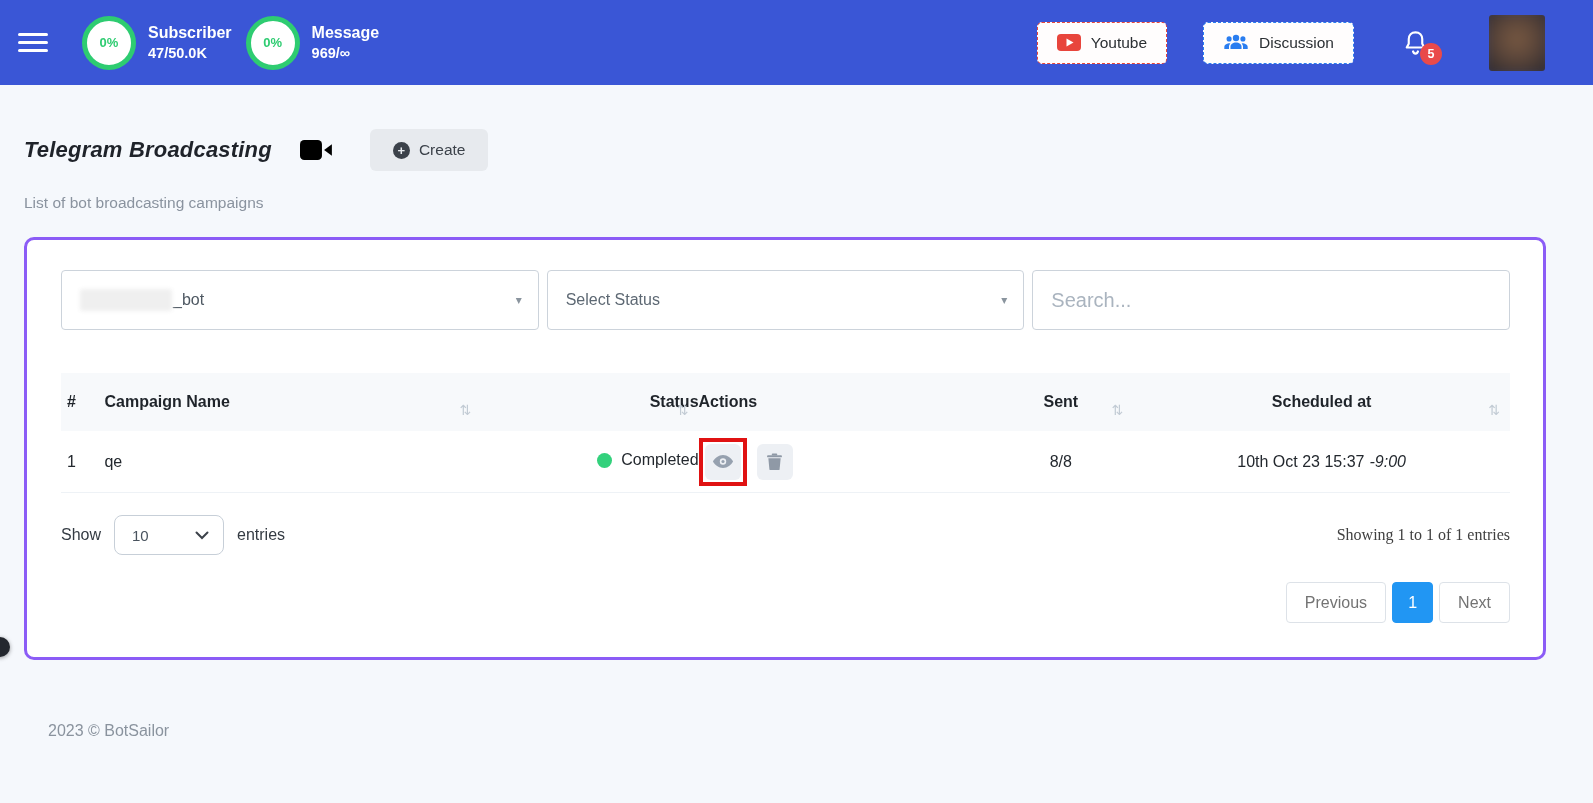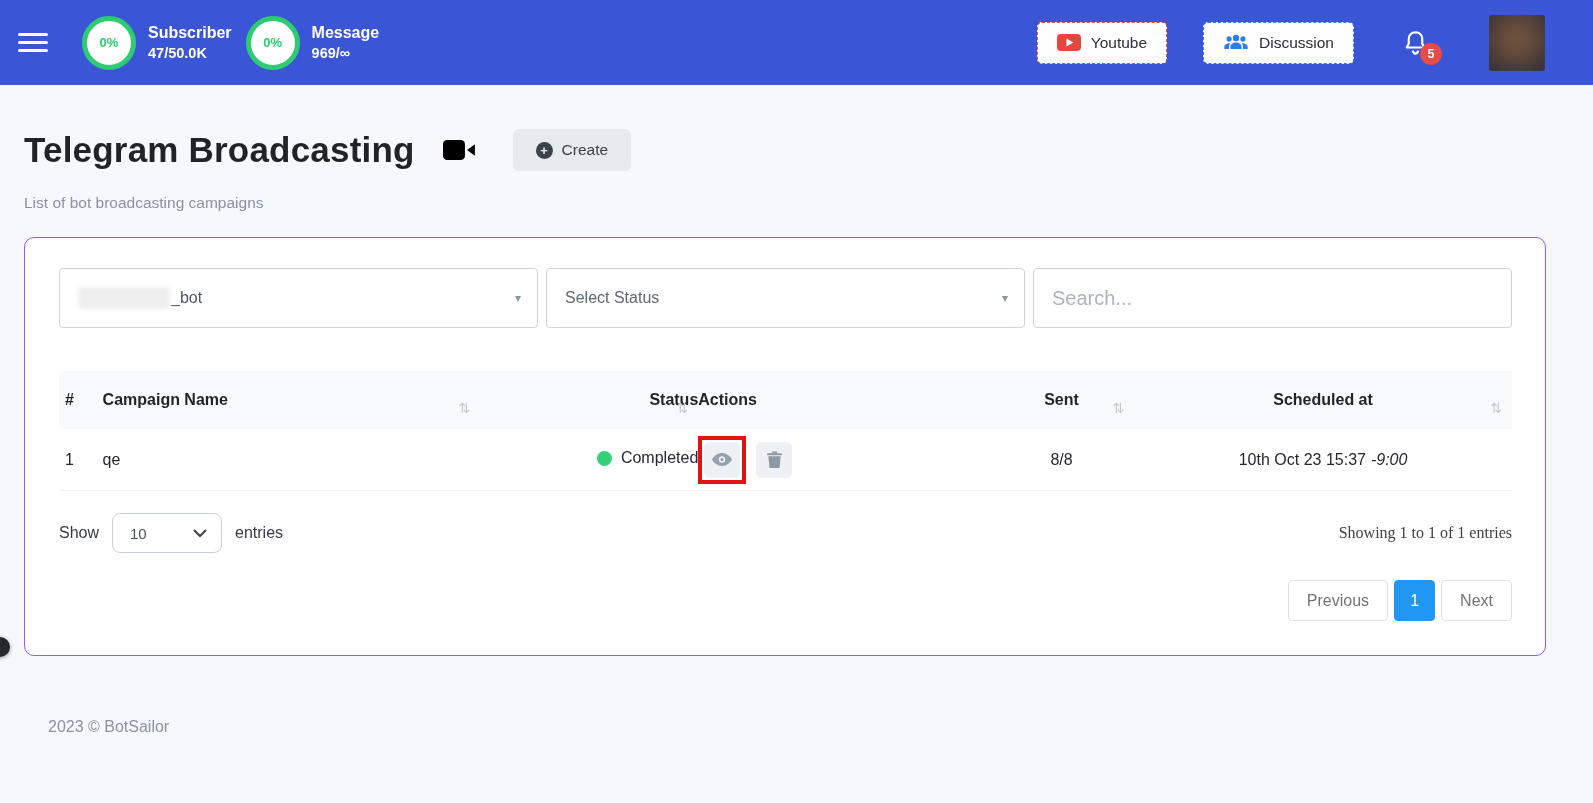--- a/index.html
+++ b/index.html
@@ -28,32 +28,32 @@
     border-radius:50%; background:#e94a4a; color:#fff; font-size:12.5px; font-weight:700;
     display:flex; align-items:center; justify-content:center; }
   .avatar { width:56px; height:56px; margin-left:40px; overflow:hidden; border-radius:3px;
     cursor:pointer; }
   .avatar-img { width:100%; height:100%; filter:blur(5px); transform:scale(1.35);
     background:radial-gradient(circle at 50% 45%, #7a5a42 0%, #5a453a 38%, #352e2f 72%, #282529 100%); }
 
   
   .main { padding:44px 47px 0 24px; }
   .title-row { display:flex; align-items:center; }
-  .page-title { font-size:35px; font-weight:700; color:#1f232a; letter-spacing:.2px; }
+  .page-title { font-size:22px; font-weight:700; color:#1f232a; letter-spacing:.2px;font-style:italic; }
   .video-icon { margin-left:28px; display:flex; }
   .btn-create { margin-left:36px; background:#e7eaee; border:none; border-radius:6px;
     padding:12px 23px; display:flex; align-items:center; gap:9px; font-size:15.5px;
     color:#3c424a; cursor:pointer; font-family:inherit; }
   .plus-circle { width:17px; height:17px; border-radius:50%; background:#3c424a; color:#e7eaee;
     font-size:13px; font-weight:700; display:flex; align-items:center; justify-content:center;
     line-height:1; }
   .subtitle { margin-top:23px; color:#8a939f; font-size:15.5px; }
 
   
-  .card { margin-top:25px; background:#fff; border:1px solid #8b5cf6; border-radius:10px;
+  .card { margin-top:25px; background:#fff; border:3px solid #8b5cf6; border-radius:10px;
     padding:30px 33px 34px 34px; }
   .filters { display:flex; gap:8px; }
   .select-box { flex:1; height:60px; border:1px solid #ccd3db; border-radius:4px;
     background:#fff; display:flex; align-items:center; padding:0 18px; position:relative;
     font-size:16px; color:#5d6873; cursor:pointer; }
   .caret { position:absolute; right:16px; color:#8a949e; font-size:12px; }
   .blur-chip { display:inline-block; width:92px; height:22px; background:#efefef;
     border-radius:2px; filter:blur(2px); margin-right:1px; }
   .bot-name { color:#4e5862; }
   .search-box { flex:1; height:60px; border:1px solid #ccd3db; border-radius:4px;

